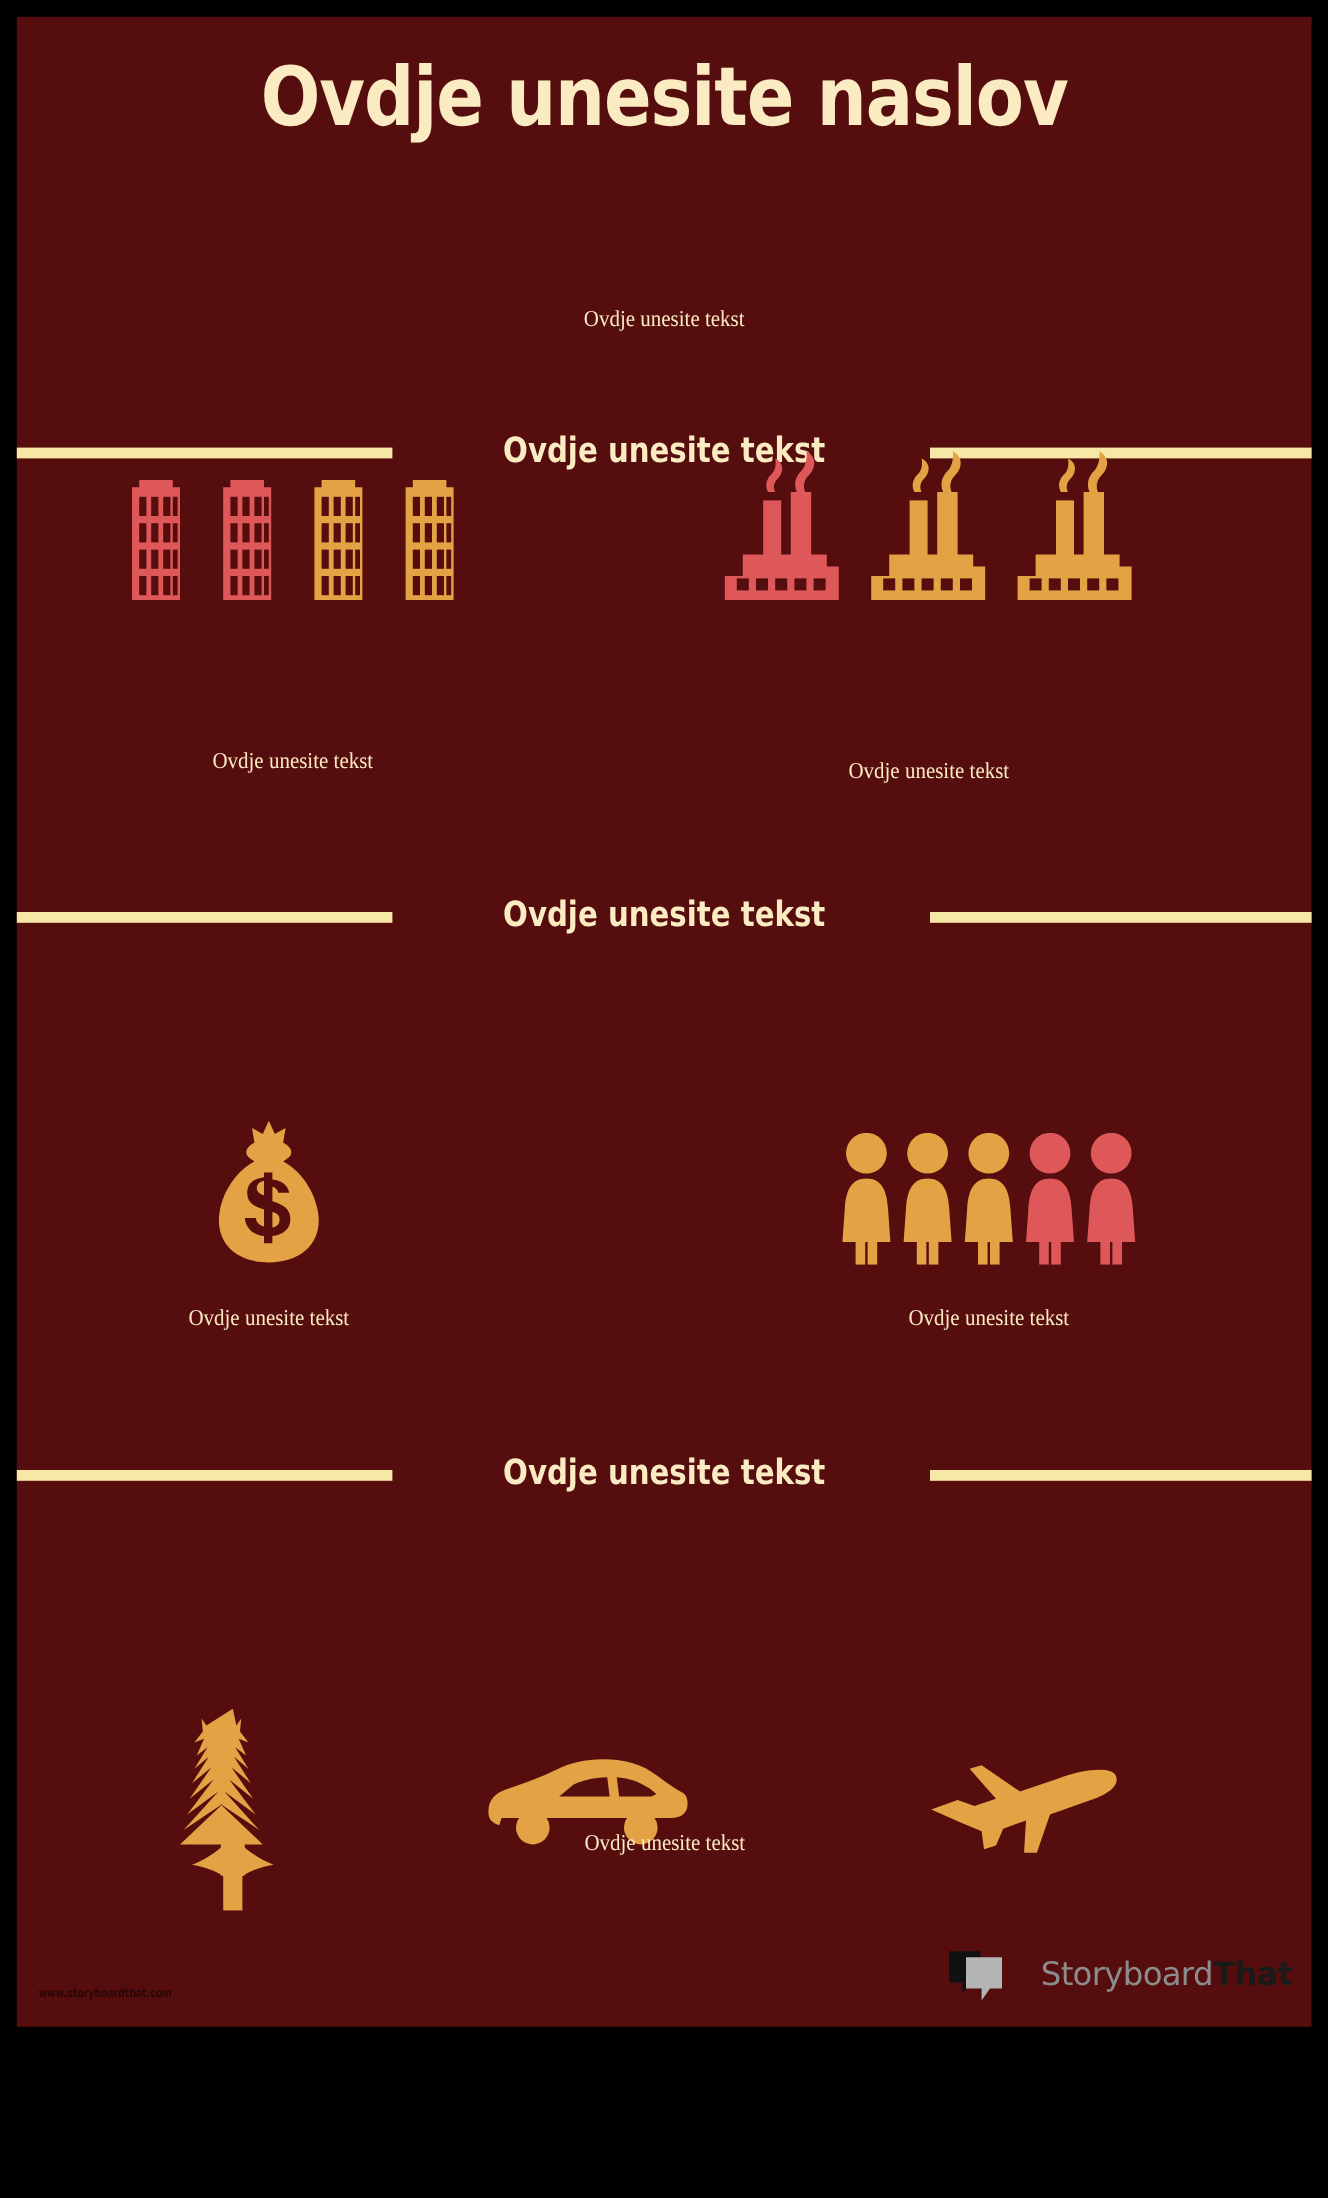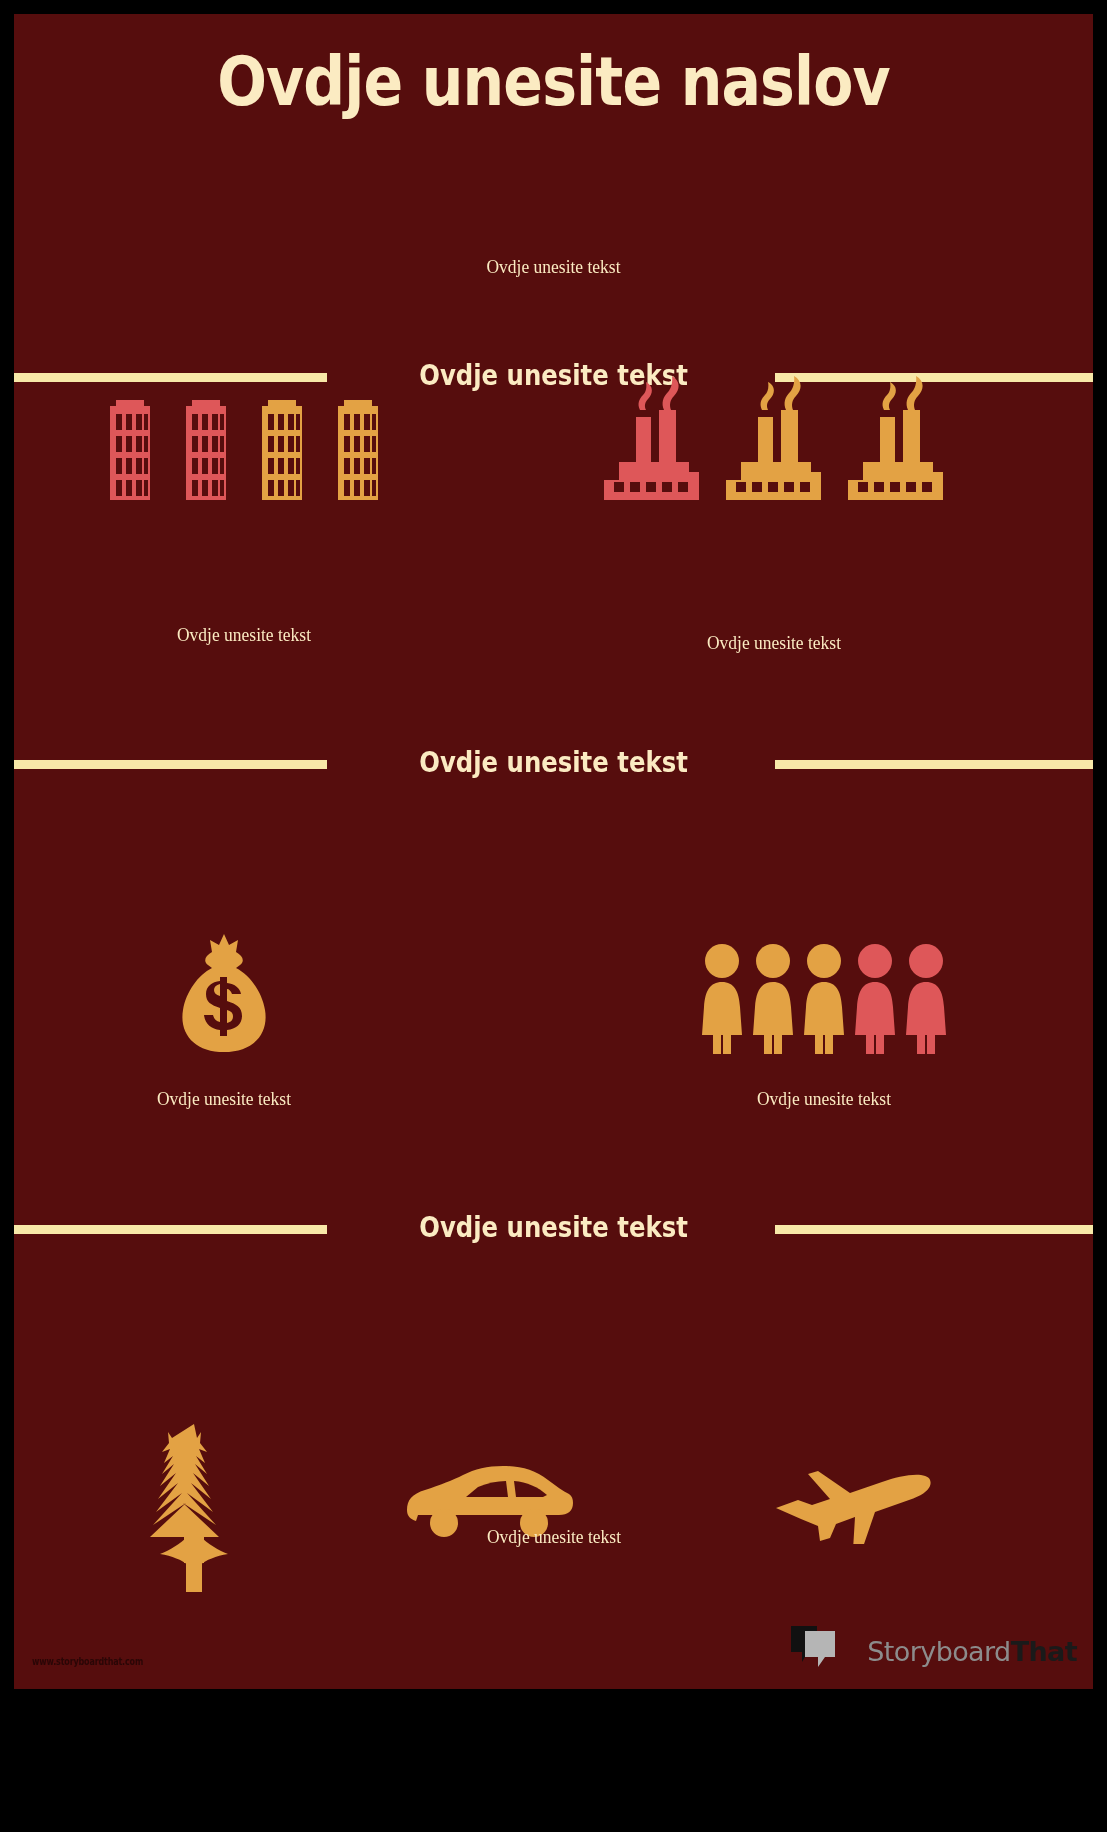--- a/index.html
+++ b/index.html
@@ -113,21 +113,21 @@
     transform: scaleX(0.80);
     transform-origin: left center;
     letter-spacing: -0.2px;
   }
   #logo {
     position: absolute;
     right: 16px;
     bottom: 22px;
     height: 44px;
     display: flex;
-    align-items: flex-end;
+    align-items: center;
     gap: 24px;
   }
   #logo .logo-text {
     font-family: "DejaVu Sans", sans-serif;
     font-size: 27px;
     letter-spacing: -0.6px;
     margin-left: 4px;
   }
   #logo .logo-text .t1 { color: #8C8C8C; font-weight: normal; }
   #logo .logo-text .t2 { color: #1A1A1A; font-weight: bold; }

